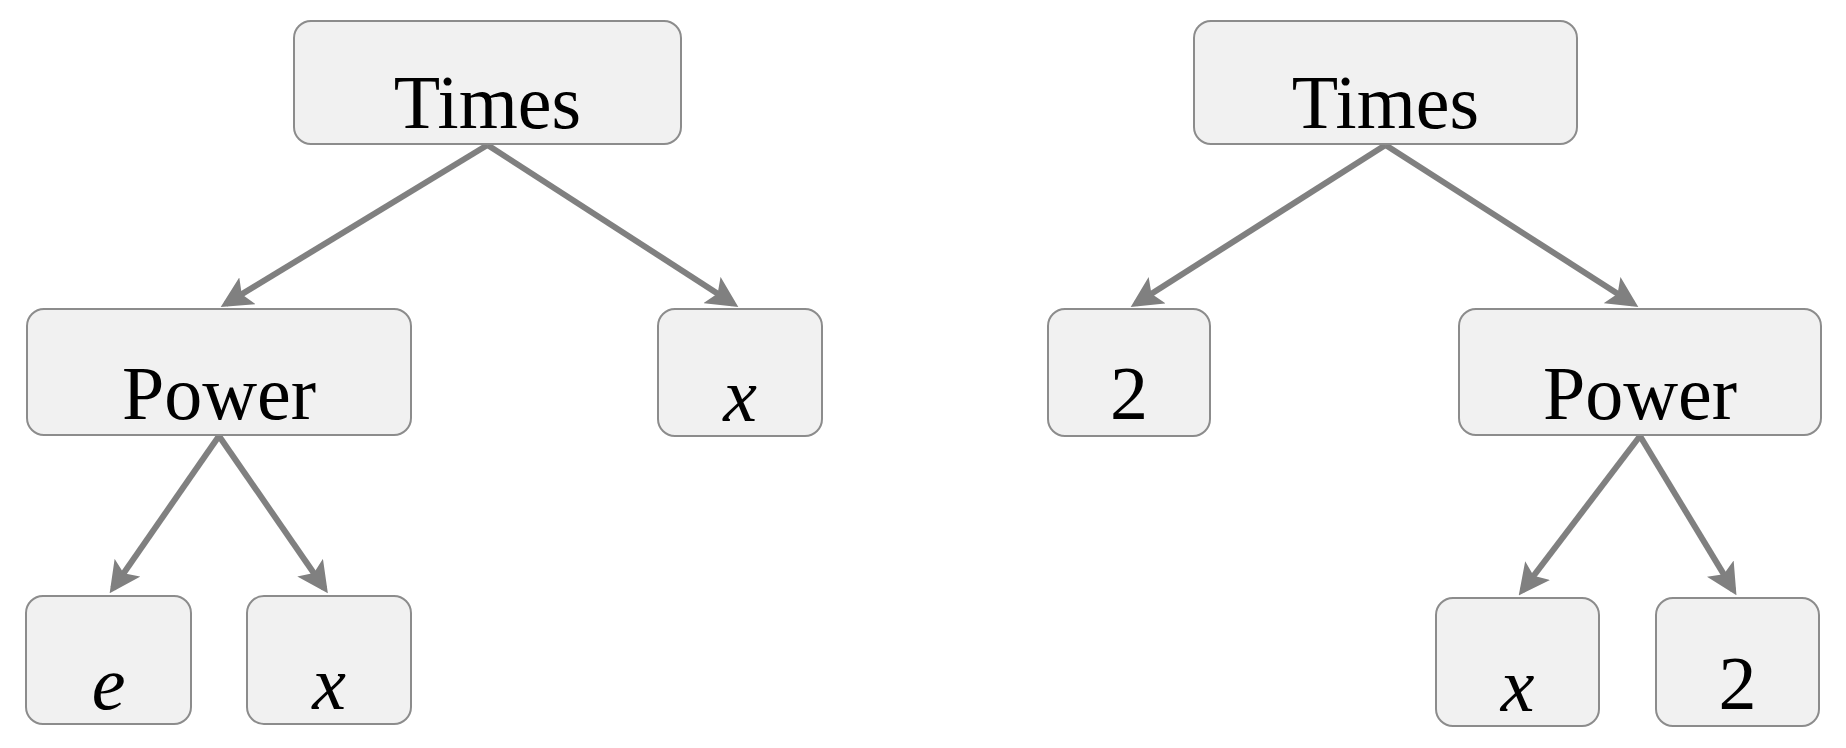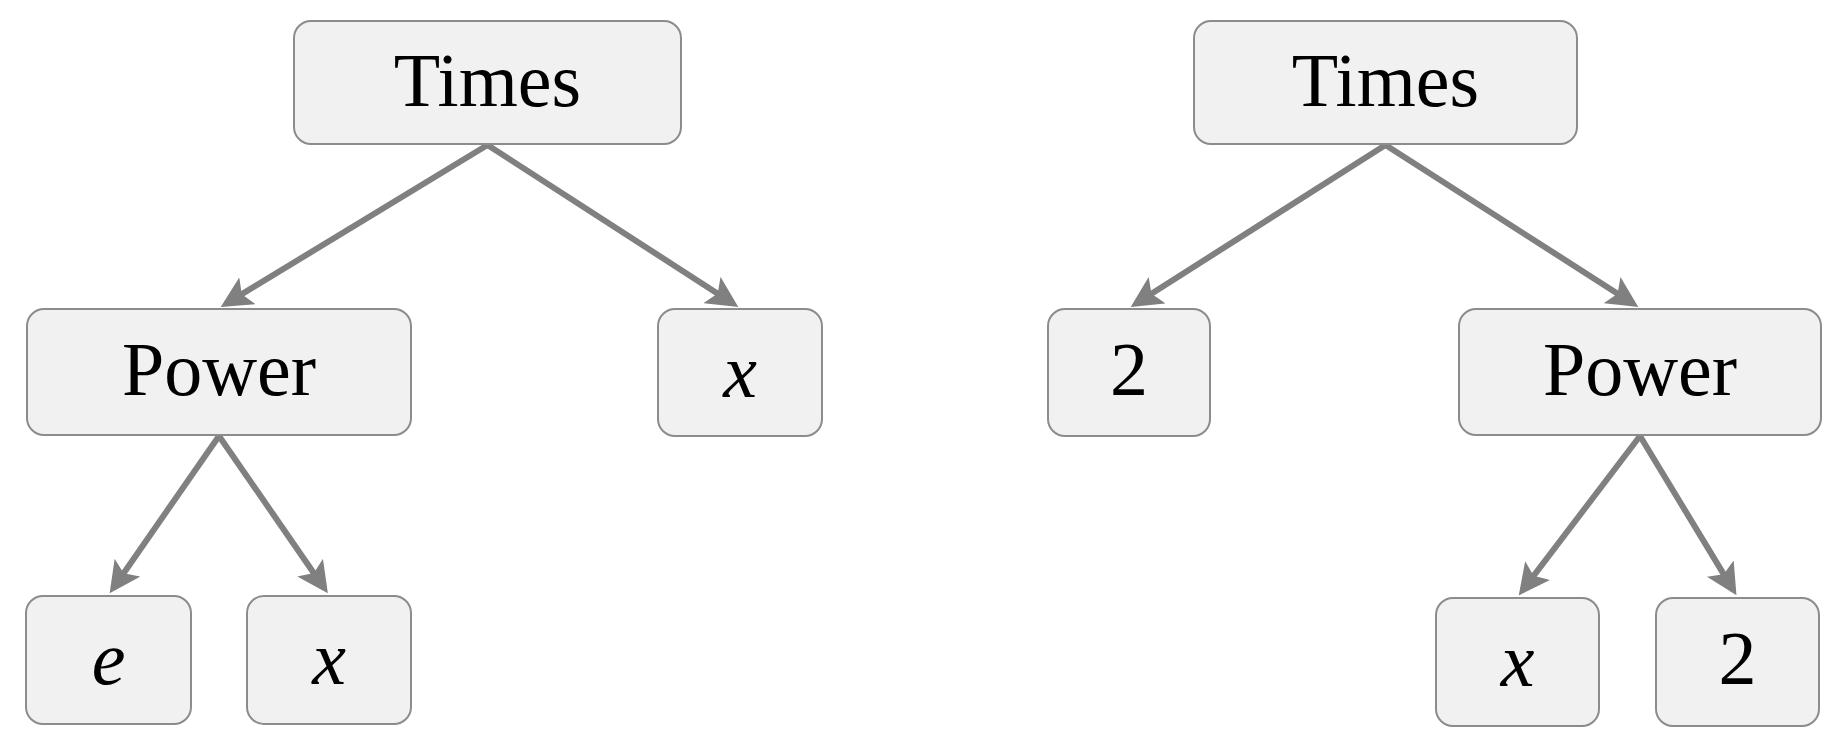--- a/index.html
+++ b/index.html
@@ -25,21 +25,21 @@
     height: 748px;
     pointer-events: none;
   }
   .node {
     position: absolute;
     box-sizing: border-box;
     background: #f1f1f1;
     border: 2.5px solid #8c8c8c;
     border-radius: 18px;
     display: flex;
-    align-items: center;
+    align-items: flex-end;
     justify-content: center;
     color: #000000;
     line-height: 1;
     white-space: nowrap;
   }
   .node .label {
     display: block;
     line-height: 1;
   }
   .node.op {

